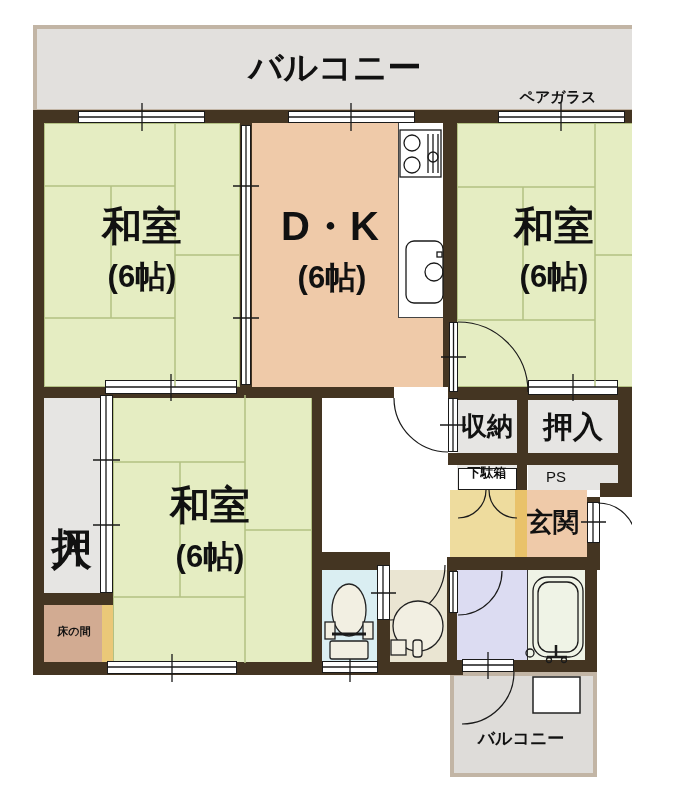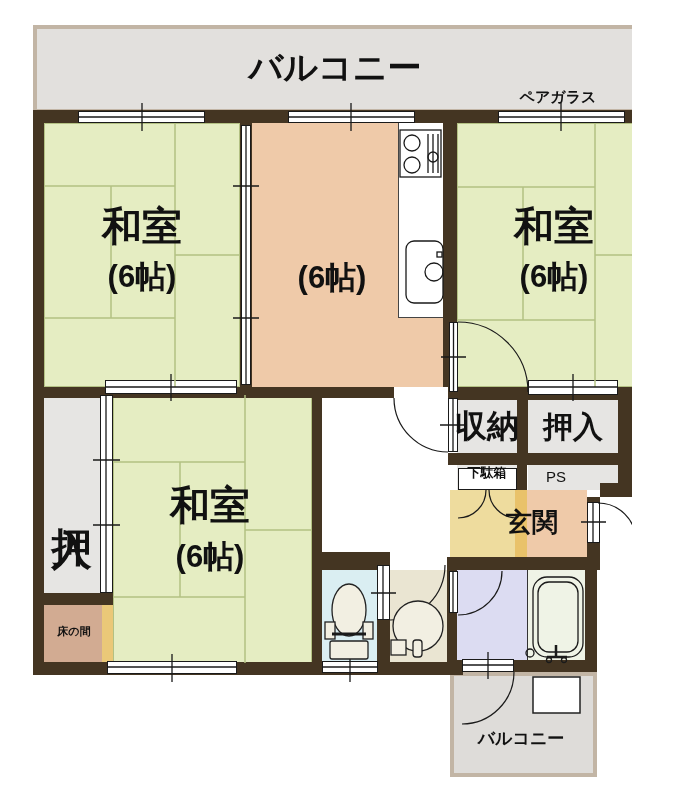--- a/index.html
+++ b/index.html
@@ -170,29 +170,30 @@
       <circle class="ln" cx="549" cy="660" r="2.5"></circle>
       <circle class="ln" cx="564" cy="660" r="2.5"></circle>
     </g>
 
     <rect x="533" y="677" width="47" height="36" fill="#fff" stroke="#222" stroke-width="1.5"></rect>
   </svg>
 
   <div class="lbl" style="left:142px;top:226px;font-size:40px;">和室</div>
   <div class="lbl" style="left:142px;top:277px;font-size:31px;">(6帖)</div>
 
+  <div class="lbl" style="left:330px;top:226px;font-size:40px;">D・K</div>
   <div class="lbl" style="left:332px;top:278px;font-size:31px;">(6帖)</div>
 
   <div class="lbl" style="left:554px;top:226px;font-size:40px;">和室</div>
   <div class="lbl" style="left:554px;top:277px;font-size:31px;">(6帖)</div>
 
   <div class="lbl" style="left:210px;top:505px;font-size:40px;">和室</div>
   <div class="lbl" style="left:210px;top:557px;font-size:31px;">(6帖)</div>
 
   <div class="lbl vert" style="left:72px;top:496px;font-size:40px;">押入</div>
-  <div class="lbl" style="left:487px;top:427px;font-size:32px;">収納</div>
+  <div class="lbl" style="left:487px;top:427px;font-size:26px;">収納</div>
   <div class="lbl" style="left:573px;top:427px;font-size:30px;">押入</div>
   <div class="lbl" style="left:487px;top:473px;font-size:13px;">下駄箱</div>
   <div class="lbl" style="left:556px;top:477px;font-size:15px;font-weight:400;">PS</div>
-  <div class="lbl" style="left:532px;top:523px;font-size:26px;">玄関</div>
+  <div class="lbl" style="left:553px;top:523px;font-size:26px;">玄関</div>
   <div class="lbl" style="left:74px;top:632px;font-size:11px;">床の間</div>
 
 </div>
 
 </body></html>

